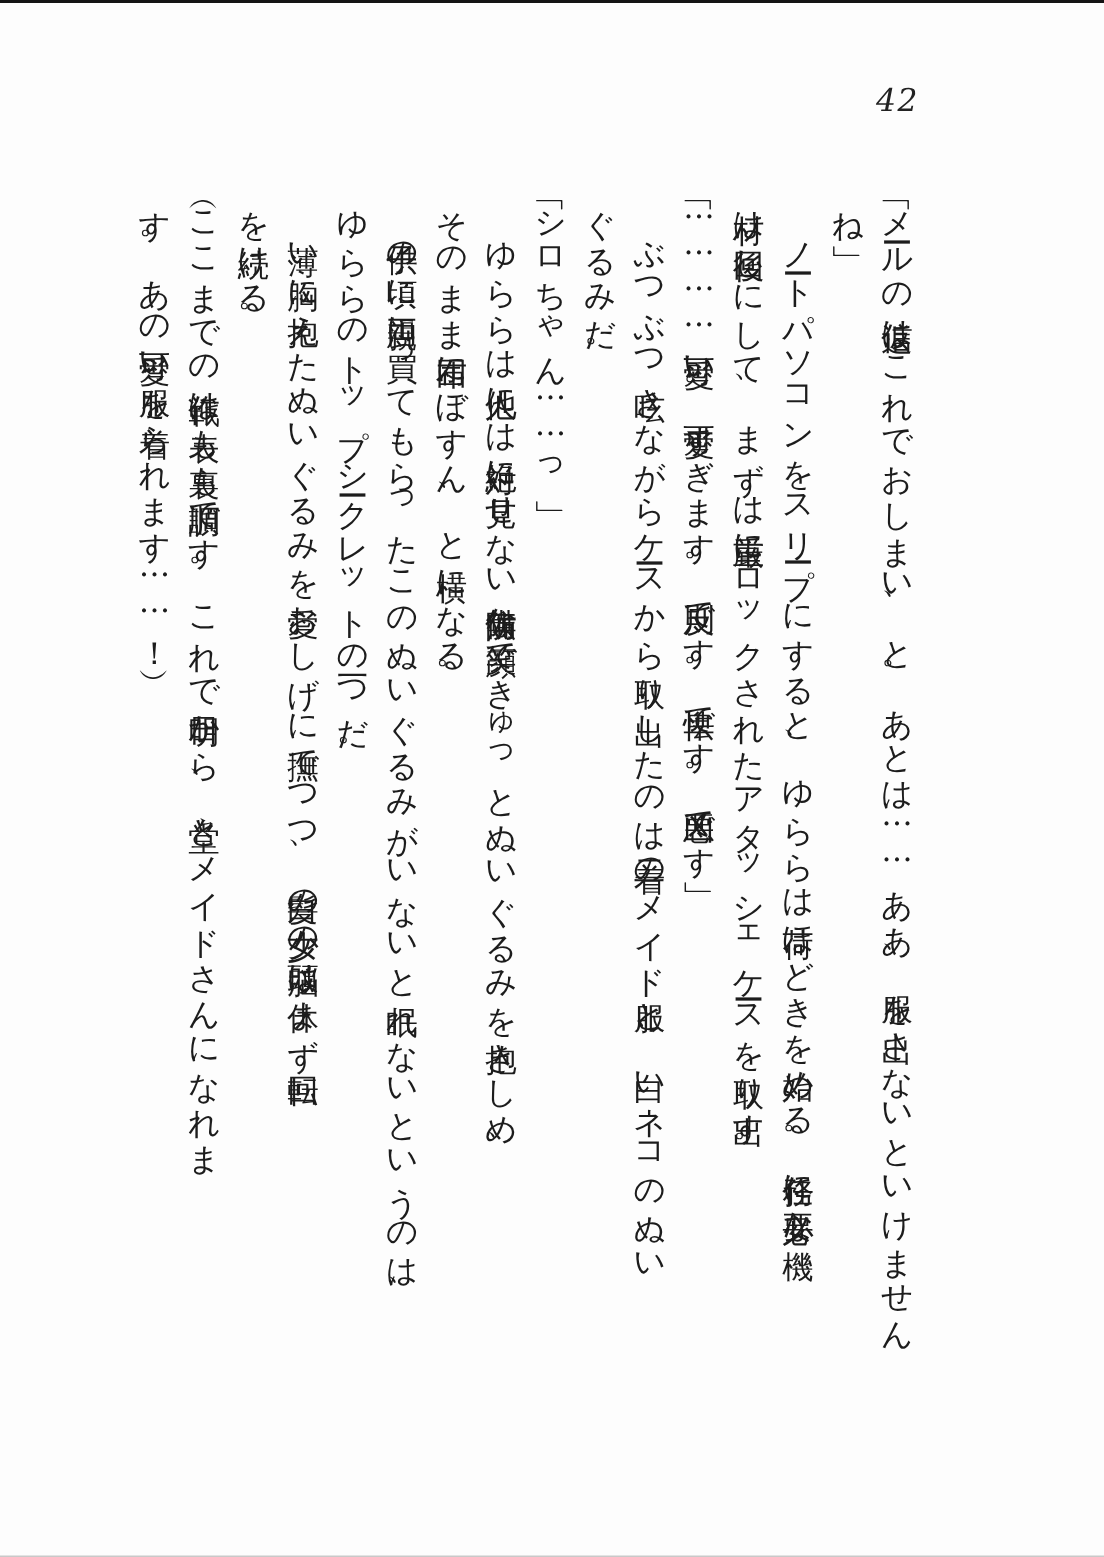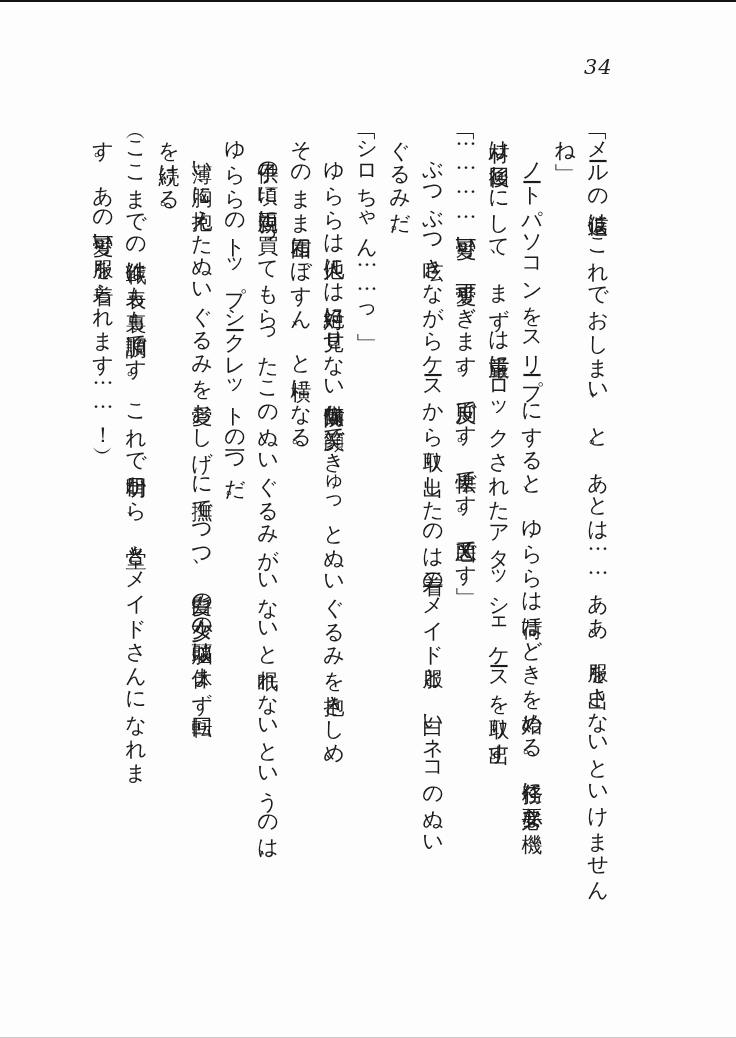--- a/index.html
+++ b/index.html
@@ -52,21 +52,21 @@
   .line.indent{
     text-indent:21px;
   }
 </style>
 </head>
 <body>
 
 <div class="page">
   <div class="edge-top"></div>
 
-  <div class="page-number">34</div>
+  <div class="page-number">42</div>
 
   <div class="text-block">
     <div class="line">「メールの返信はこれでおしまい、と。あとは……ああ、服を出さないといけません</div>
     <div class="line">ね」</div>
     <div class="line indent">ノートパソコンをスリープにすると、ゆららは荷ほどきを始める。任務に必要な機</div>
     <div class="line">材は後回しにして、まずは厳重にロックされたアタッシェケースを取り出す。</div>
     <div class="line">「…………可愛い。可愛すぎます。反則です。卑怯です。凶悪です」</div>
     <div class="line indent">ぶつぶつ呟きながらケースから取り出したのは二着のメイド服と、白いネコのぬい</div>
     <div class="line">ぐるみだ。</div>
     <div class="line">「シロちゃん……っ」</div>

